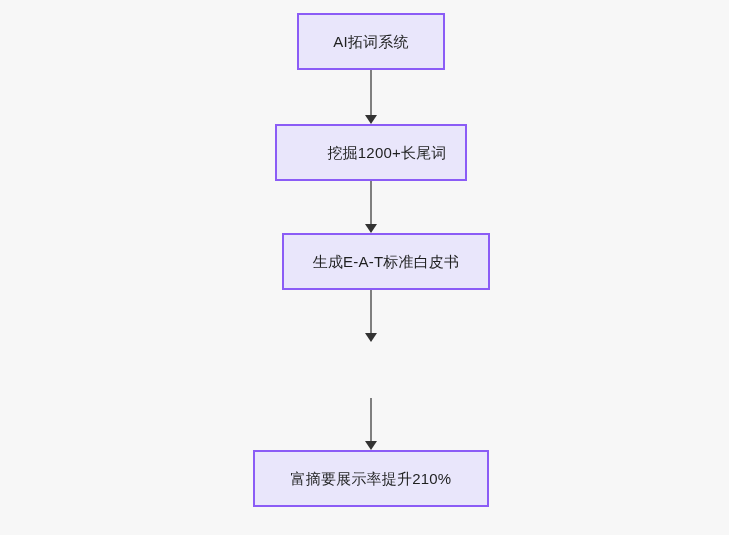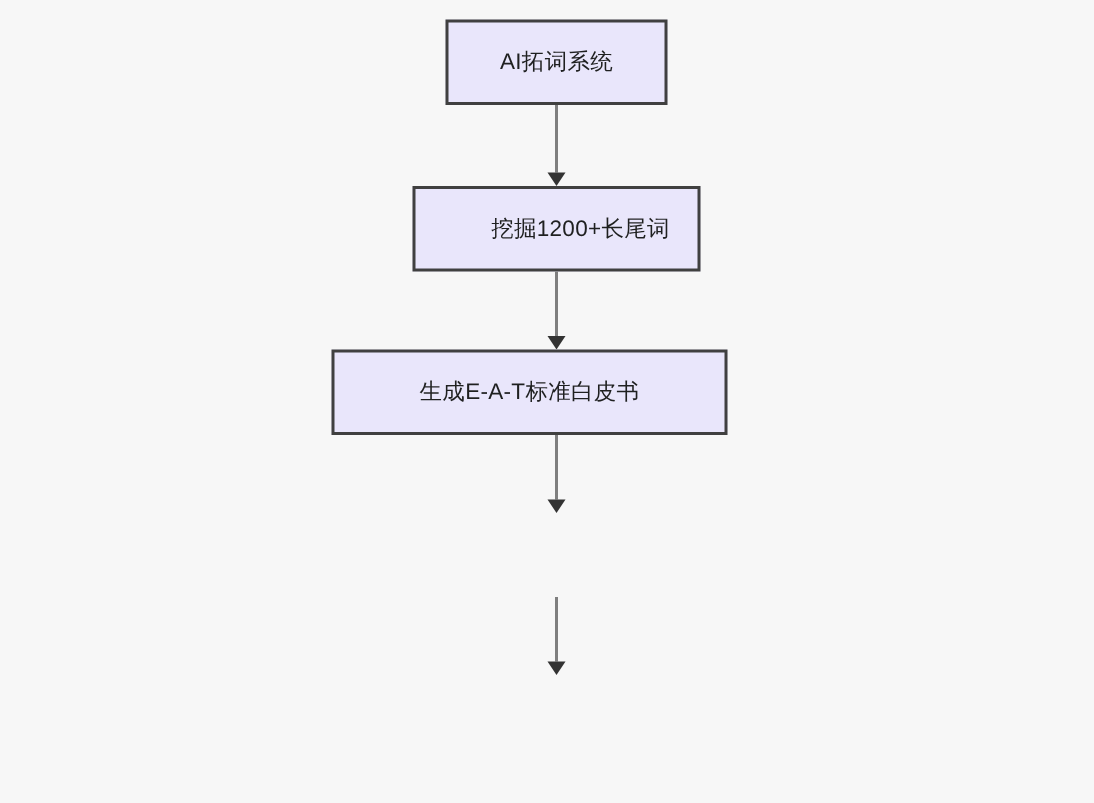--- a/index.html
+++ b/index.html
@@ -17,21 +17,21 @@
   #flowchart {
     position: relative;
     width: 729px;
     height: 535px;
   }
 
   .node {
     position: absolute;
     box-sizing: border-box;
     background: #e9e6fb;
-    border: 2px solid #404040;
+    border: 2px solid #8b5cf6;
     display: flex;
     align-items: center;
     justify-content: center;
     color: #1f2020;
     font-size: 15px;
     line-height: 1.2;
     letter-spacing: 0.2px;
     white-space: nowrap;
     transform: translateX(-50%);
   }
@@ -93,19 +93,22 @@
   </div>
 
   <div class="node" style="left:371px; top:13px; width:148px; height:57px;">
     <span class="node-label">AI拓词系统</span>
   </div>
 
   <div class="node" style="left:371px; top:124px; width:192px; height:57px;padding-left:32px;">
     <span class="node-label">挖掘1200+长尾词</span>
   </div>
 
-  <div class="node" style="left:353px; top:233px; width:264px; height:57px;">
+  <div class="node" style="left:386px; top:233px; width:208px; height:57px;">
     <span class="node-label">生成E-A-T标准白皮书</span>
   </div>
 
 
+  <div class="node" style="left:371px; top:450px; width:236px; height:57px;">
+    <span class="node-label">富摘要展示率提升210%</span>
+  </div>
 
 </div>
 
 </body></html>

